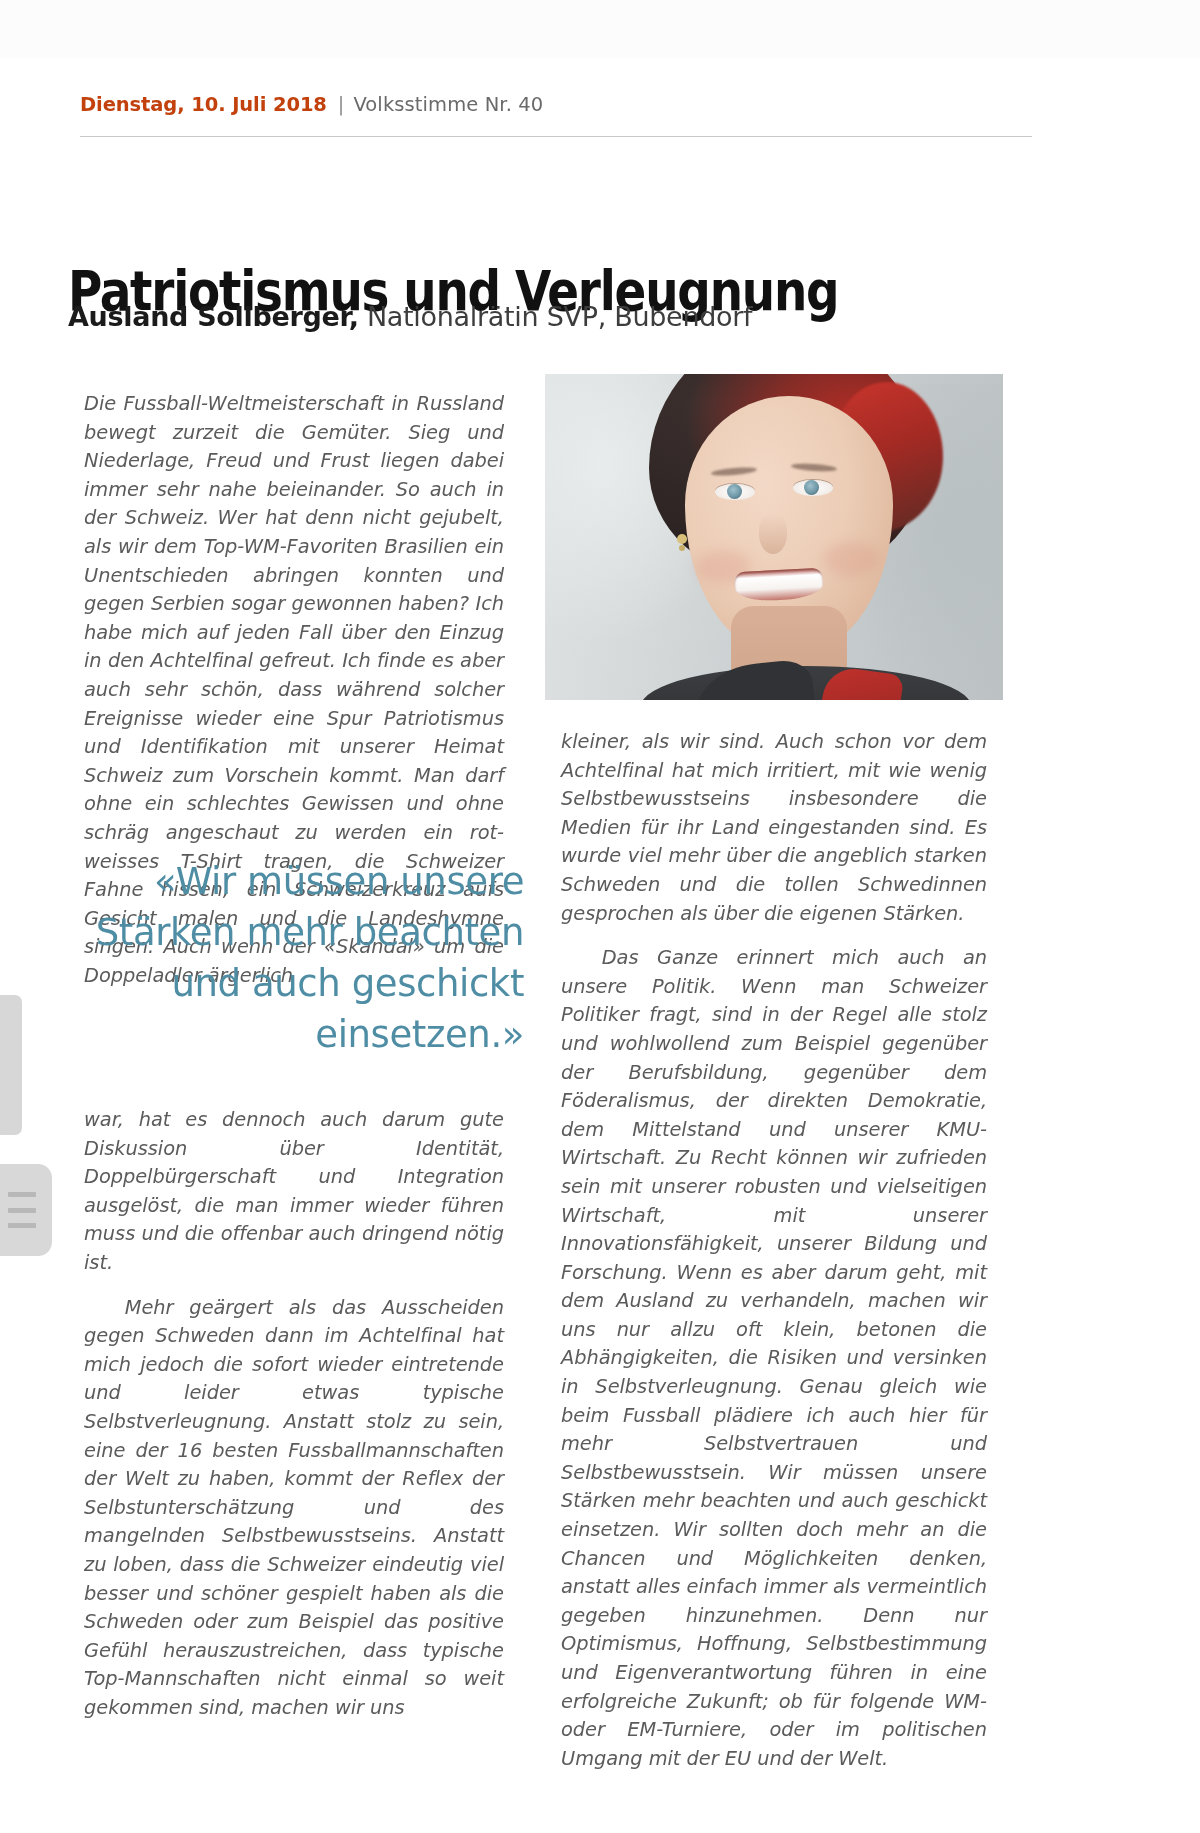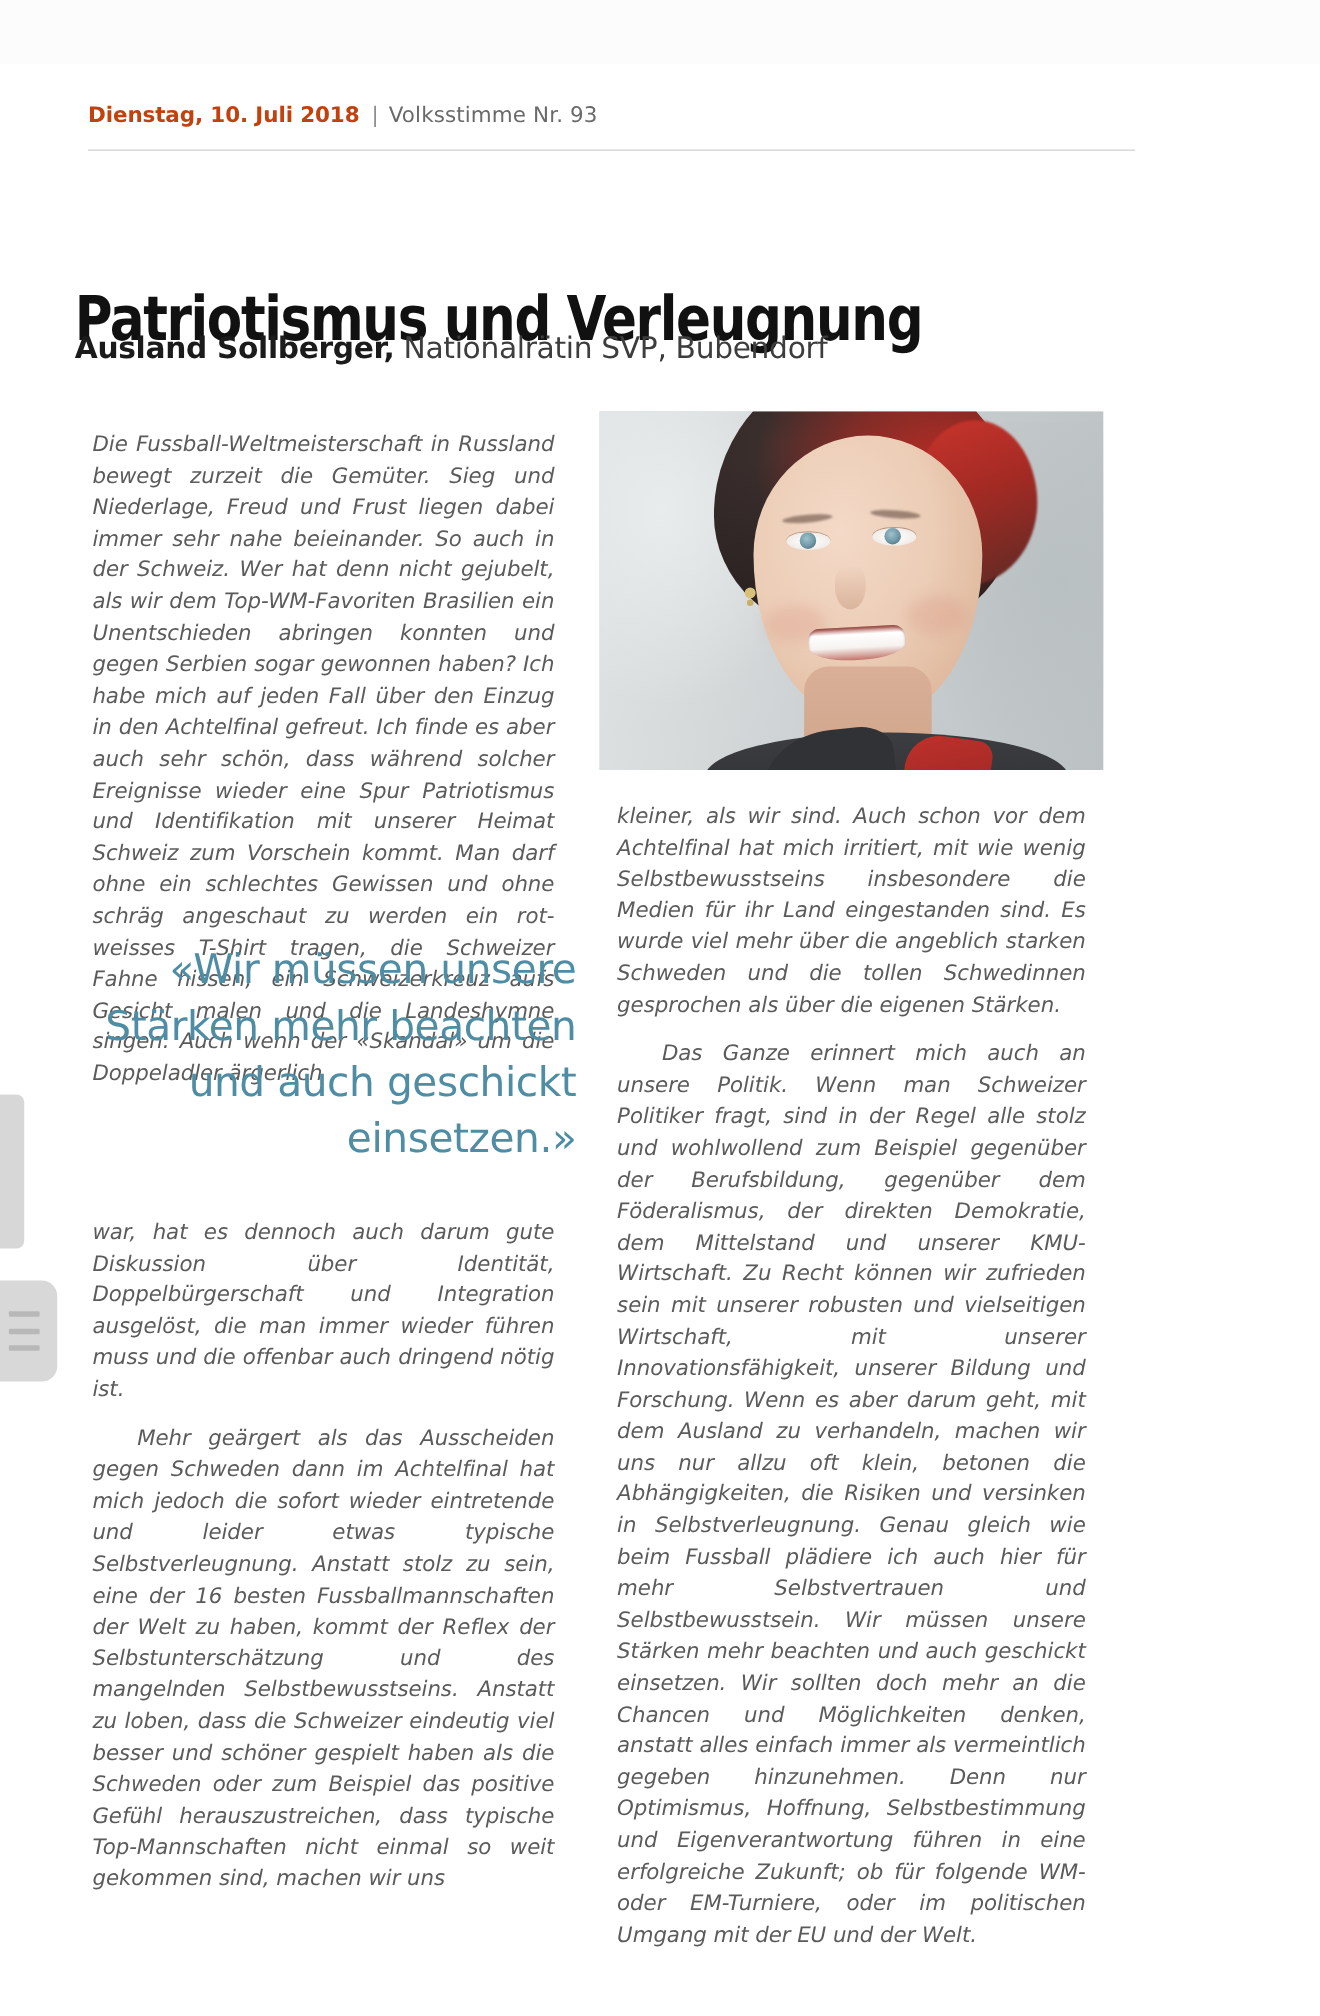--- a/index.html
+++ b/index.html
@@ -335,21 +335,21 @@
   }
 </style>
 </head>
 <body>
 
 <div id="page">
 
   <div class="top-gutter"></div>
 
   <div class="dateline">
-    <span class="date">Dienstag, 10. Juli 2018</span><span class="sep">|</span><span class="issue">Volksstimme Nr. 93</span>
+    <span class="date">Dienstag, 10. Juli 2018</span><span class="sep">|</span><span class="issue">Volksstimme Nr. 40</span>
   </div>
   <div class="rule-top"></div>
 
   <h1 class="headline">Patriotismus und Verleugnung</h1>
 
   <div class="byline">
     <span class="b-name">Ausland Sollberger,</span><span class="b-role"> Nationalrätin SVP, Bubendorf</span>
   </div>
 
   <div class="photo">

